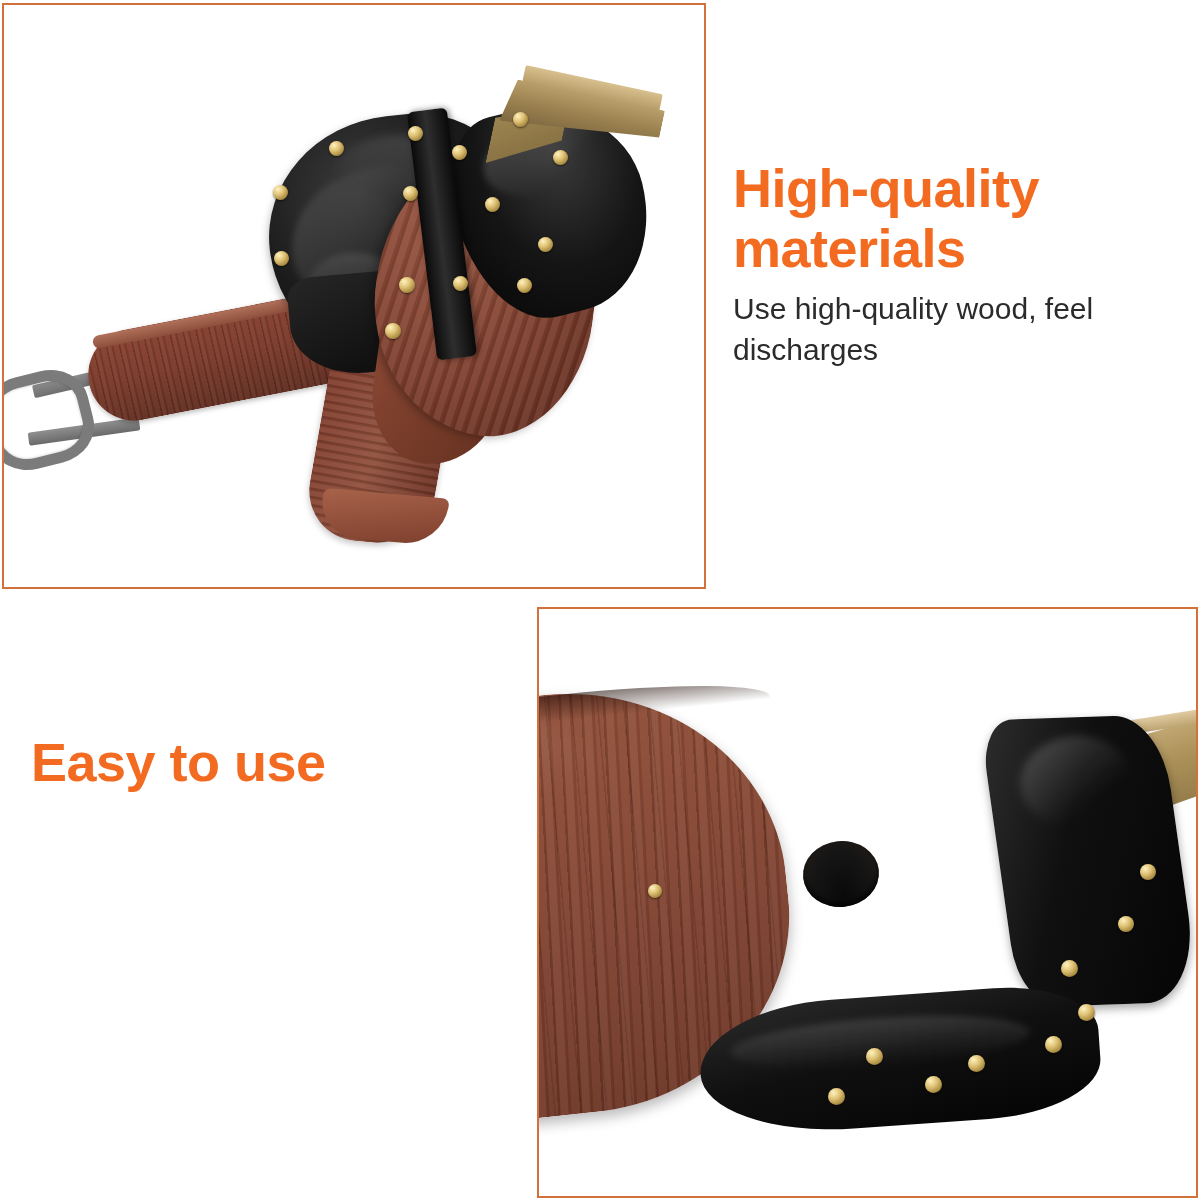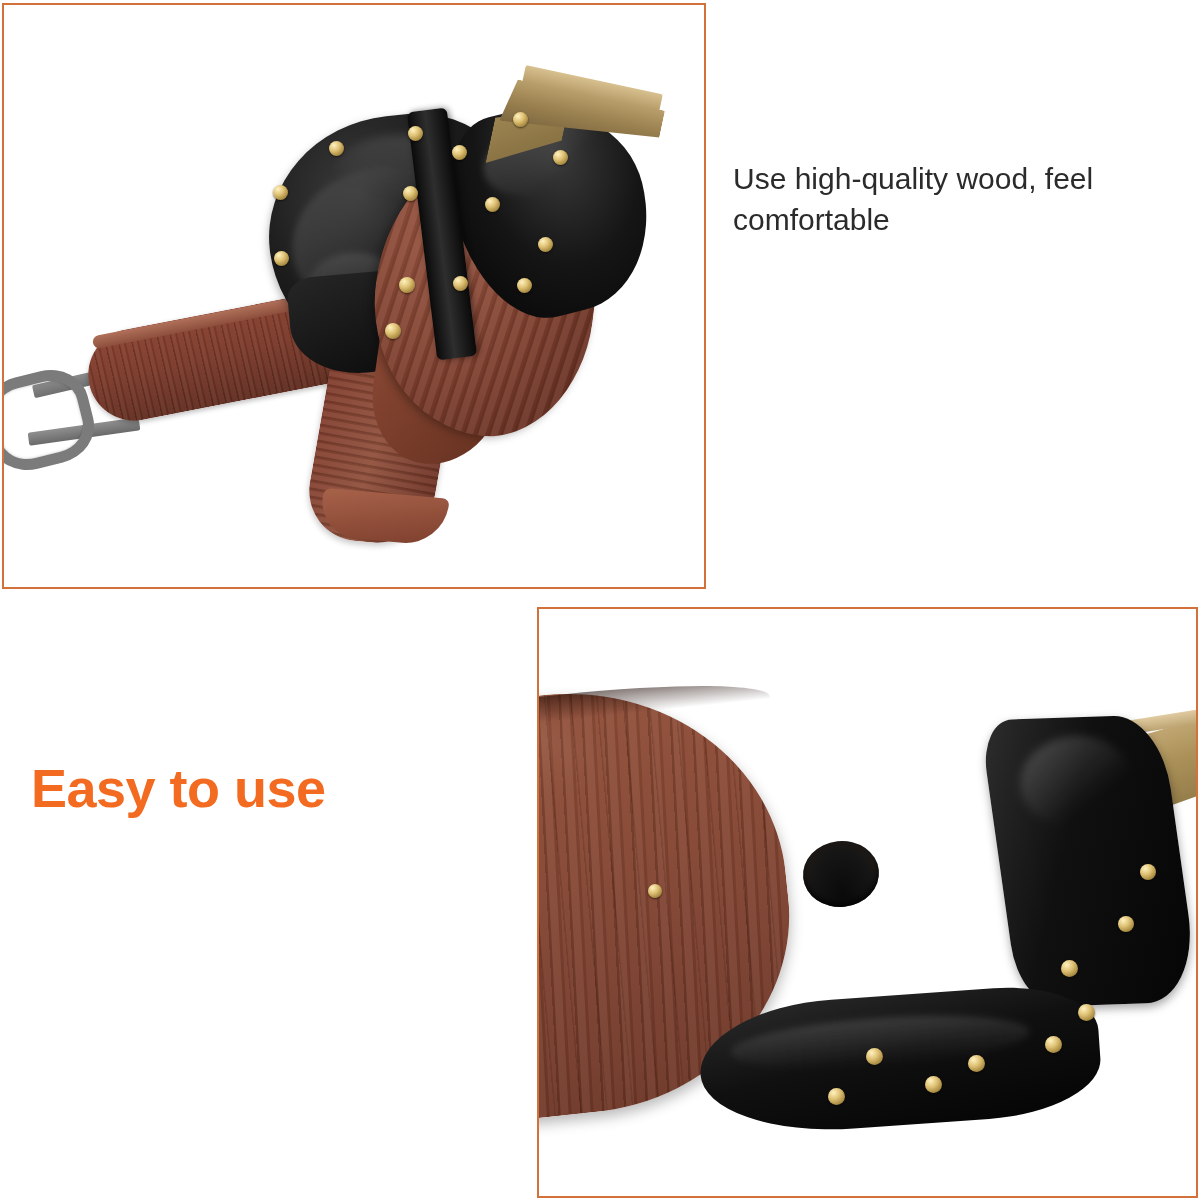--- a/index.html
+++ b/index.html
@@ -27,21 +27,21 @@
   #panel-bottom-right{
     left:537px; top:607px; width:661px; height:591px;
     border:2px solid #d2713a;
   }
 
   .photo-inner{position:absolute;inset:0;overflow:hidden;}
 
   
   .text-block{position:absolute;}
   #block-materials{ left:733px; top:158px; width:440px; }
-  #block-easy{ left:31px; top:758px; width:480px; }
+  #block-easy{ left:31px; top:732px; width:480px; }
 
   .headline{
     color:#f26b21;
     font-weight:bold;
     font-size:54px;
     line-height:60px;
     letter-spacing:-0.5px;
     margin:0 0 10px 0;
     font-family:"Liberation Sans", sans-serif;
   }
@@ -377,21 +377,22 @@
       <div class="stud" style="left:509px;top:107px;width:15px;height:15px;"></div>
       <div class="stud" style="left:481px;top:192px;width:15px;height:15px;"></div>
       <div class="stud" style="left:534px;top:232px;width:15px;height:15px;"></div>
       <div class="stud" style="left:549px;top:145px;width:15px;height:15px;"></div>
       <div class="stud" style="left:513px;top:273px;width:15px;height:15px;"></div>
       <div class="stud" style="left:449px;top:271px;width:15px;height:15px;"></div>
     </div>
   </div>
 
   <div class="text-block" id="block-materials">
-    <p class="body-copy">Use high-quality wood, feel comfortable</p>
+    <h2 class="headline">High-quality materials</h2>
+    <p class="body-copy">Use high-quality wood, feel discharges</p>
   </div>
 
   <div class="text-block" id="block-easy">
     <h2 class="headline">Easy to use</h2>
   </div>
 
   <div class="photo-panel" id="panel-bottom-right">
     <div class="photo-inner">
 
       <div style="position:absolute;left:-539px;top:-609px;width:1200px;height:1200px;">

